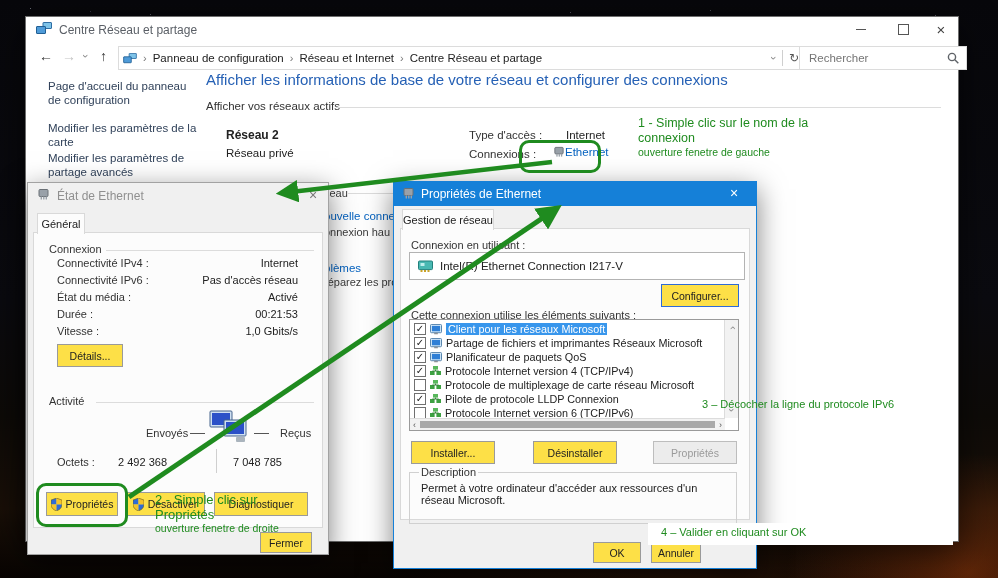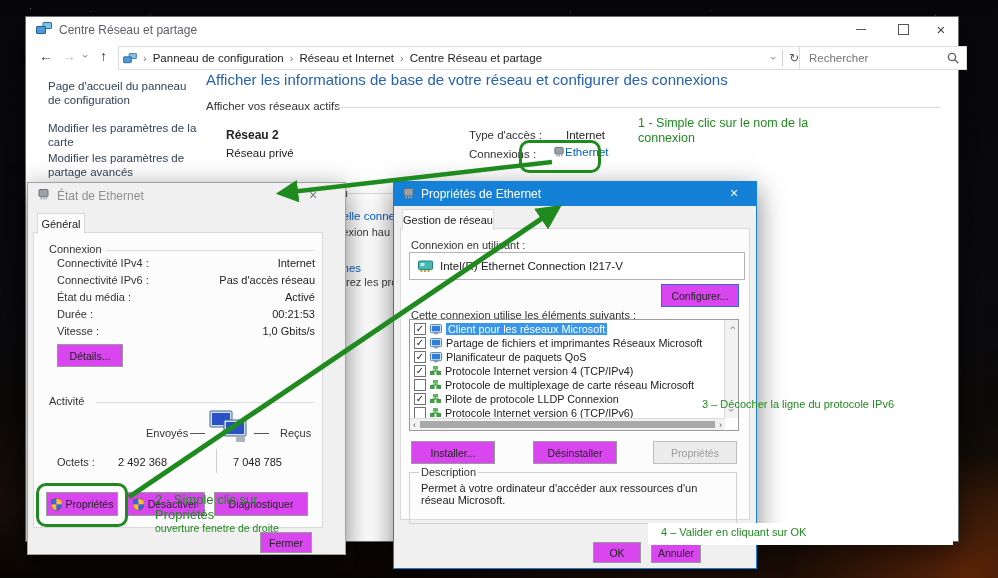--- a/index.html
+++ b/index.html
@@ -26,30 +26,30 @@
   .crumbsep{color:#777;margin:0 6px;}
   .sideitem{width:152px;line-height:14px;color:#31425a;font-size:11.5px;cursor:pointer;}
   .heading{font-size:15px;color:#2661b5;}
   .rule{border-top:1px solid #dcdcdc;height:0;}
   .lbl{color:#333;}
   .bluelink{color:#0563c1;}
   .frag{color:#3c3c3c;font-size:11px;}
   .fragblue{color:#0563c1;font-size:11.5px;}
   
   .dlg{position:absolute;background:#f0f0f0;box-shadow:0 8px 26px rgba(0,0,0,.5);}
-  .dlg1{left:27px;top:182px;width:300px;height:371px;border:1px solid #a2a2a2;padding-left:17px;}
+  .dlg1{left:27px;top:182px;width:300px;height:371px;border:1px solid #a2a2a2;}
   .dlg2{left:393px;top:181px;width:362px;height:386px;border:1px solid #1580d8;}
   .dtitle1{color:#8f8f8f;font-size:12px;}
   .dtitle2{color:#fff;font-size:12px;}
   .bluebar{position:absolute;left:0;top:0;right:0;height:24px;background:#1580d8;}
   .tab{position:absolute;background:#fcfcfc;border:1px solid #d9d9d9;border-bottom:none;
     text-align:center;font-size:11px;color:#222;z-index:2;padding-top:4px;}
   .panel{position:absolute;background:#fcfcfc;border:1px solid #d9d9d9;z-index:1;}
   .grplabel{font-size:11px;color:#333;background:#fcfcfc;z-index:3;padding:0 2px;}
-  .btn{position:absolute;background:#d946ef;border:1px solid #9a9a9a;text-align:center;
+  .btn{position:absolute;background:#fde047;border:1px solid #9a9a9a;text-align:center;
     font-size:10.5px;color:#222;display:flex;align-items:center;justify-content:center;gap:4px;cursor:pointer;}
   .btn.dim{color:#9a9a9a;border-color:#bdbdbd;background:#ececec;cursor:default;}
   .row-val{position:absolute;right:30px;text-align:right;color:#222;}
   .greenbox{position:absolute;border:3px solid #1f8b1f;border-radius:10px;z-index:45;pointer-events:none;}
   .anno{position:absolute;color:#1f8b1f;font-weight:normal;z-index:48;}
   .anno .big{font-size:12.5px;line-height:15px;}
   .anno .small{font-size:10.5px;line-height:12px;}
   .arrows{position:absolute;left:0;top:0;z-index:46;pointer-events:none;}
   
   .listbox{position:absolute;left:15px;top:137px;width:328px;height:110px;background:#fff;border:1px solid #9a9a9a;overflow:hidden;}
@@ -370,20 +370,21 @@
       <marker id="ah" markerWidth="5" markerHeight="5" refX="3.6" refY="2.5" orient="auto">
         <path d="M0 0 L5 2.5 L0 5 Z" fill="#1f8b1f"></path>
       </marker>
     </defs>
     <line x1="552" y1="162" x2="282" y2="193" stroke="#1f8b1f" stroke-width="4.5" marker-end="url(#ah)"></line>
     <line x1="129" y1="497" x2="556" y2="209" stroke="#1f8b1f" stroke-width="5" marker-end="url(#ah)"></line>
   </svg>
 
   <div class="anno" style="left:638px;top:116px;width:225px">
     <div class="big">1 - Simple clic sur le nom de la connexion</div>
+    <div class="small">ouverture fenetre de gauche</div>
   </div>
 
   <div class="anno" style="left:155px;top:492px;z-index:55">
     <div class="big" style="font-size:13px">2 - Simple clic sur</div>
     <div class="big" style="font-size:13px">Propriétés</div>
     <div class="small">ouverture fenetre de droite</div>
   </div>
 
   <div class="anno big" style="left:702px;top:398px;white-space:nowrap">3 – Décocher la ligne du protocole IPv6</div>
 

